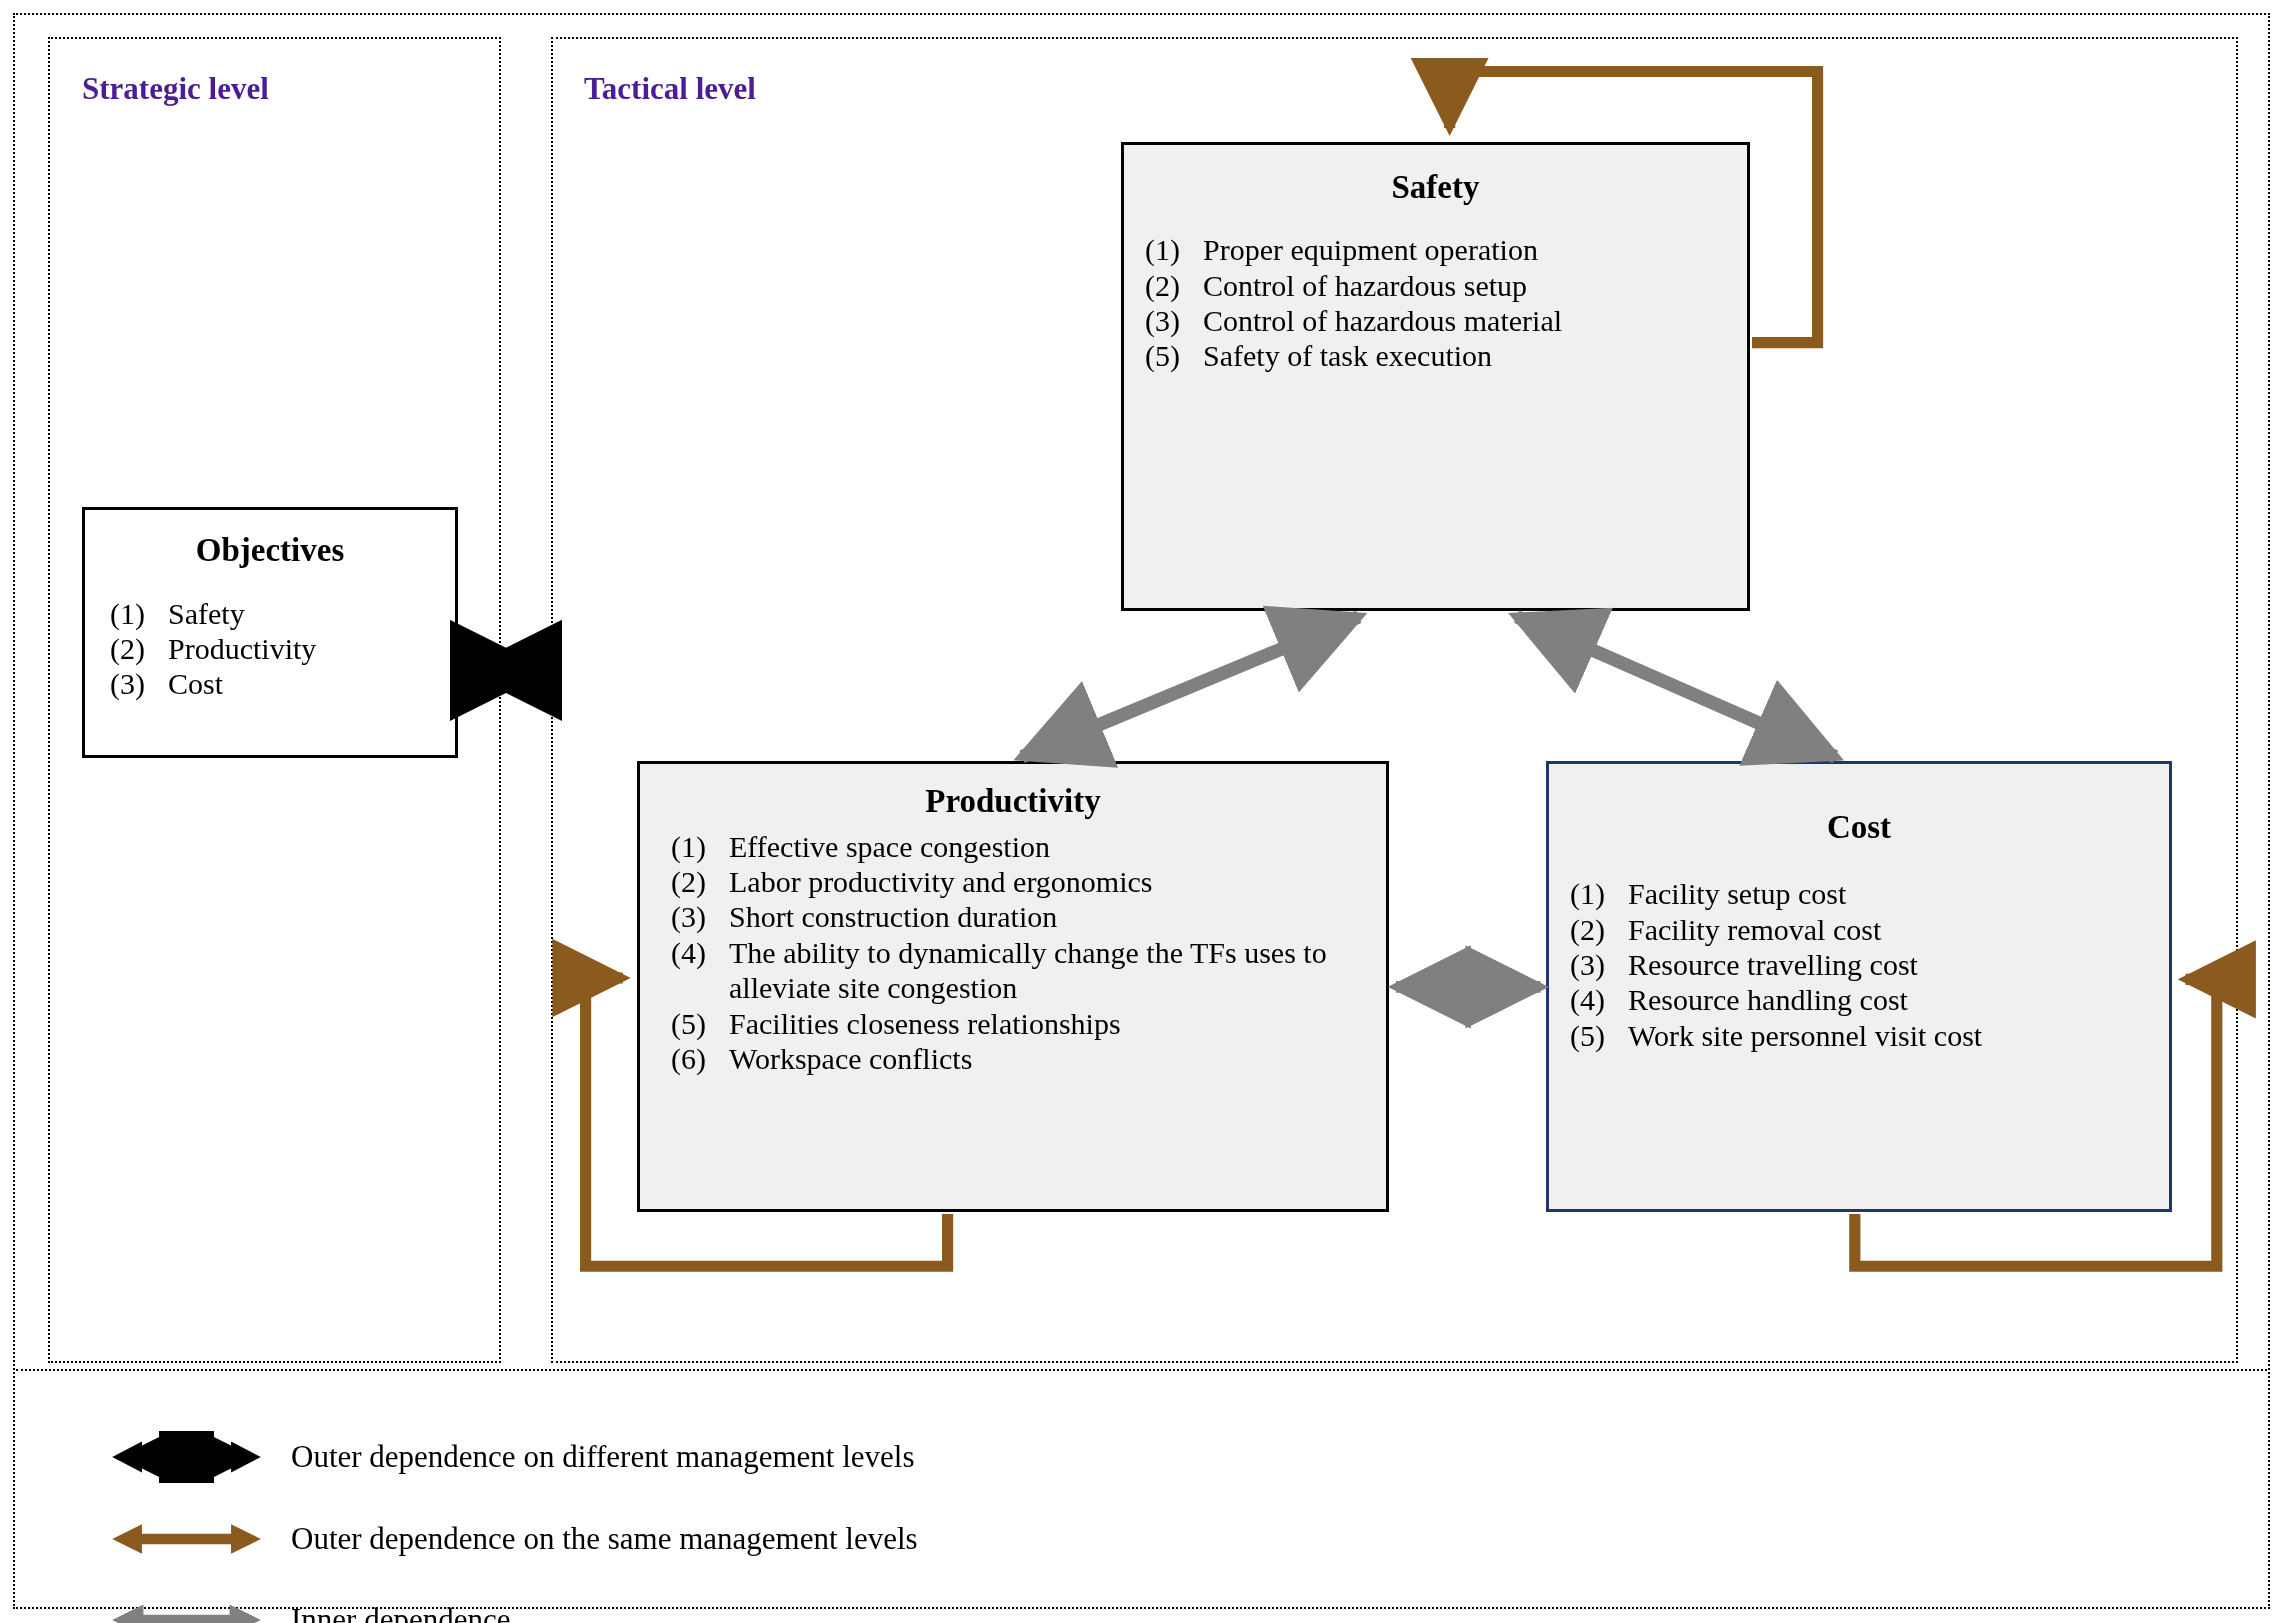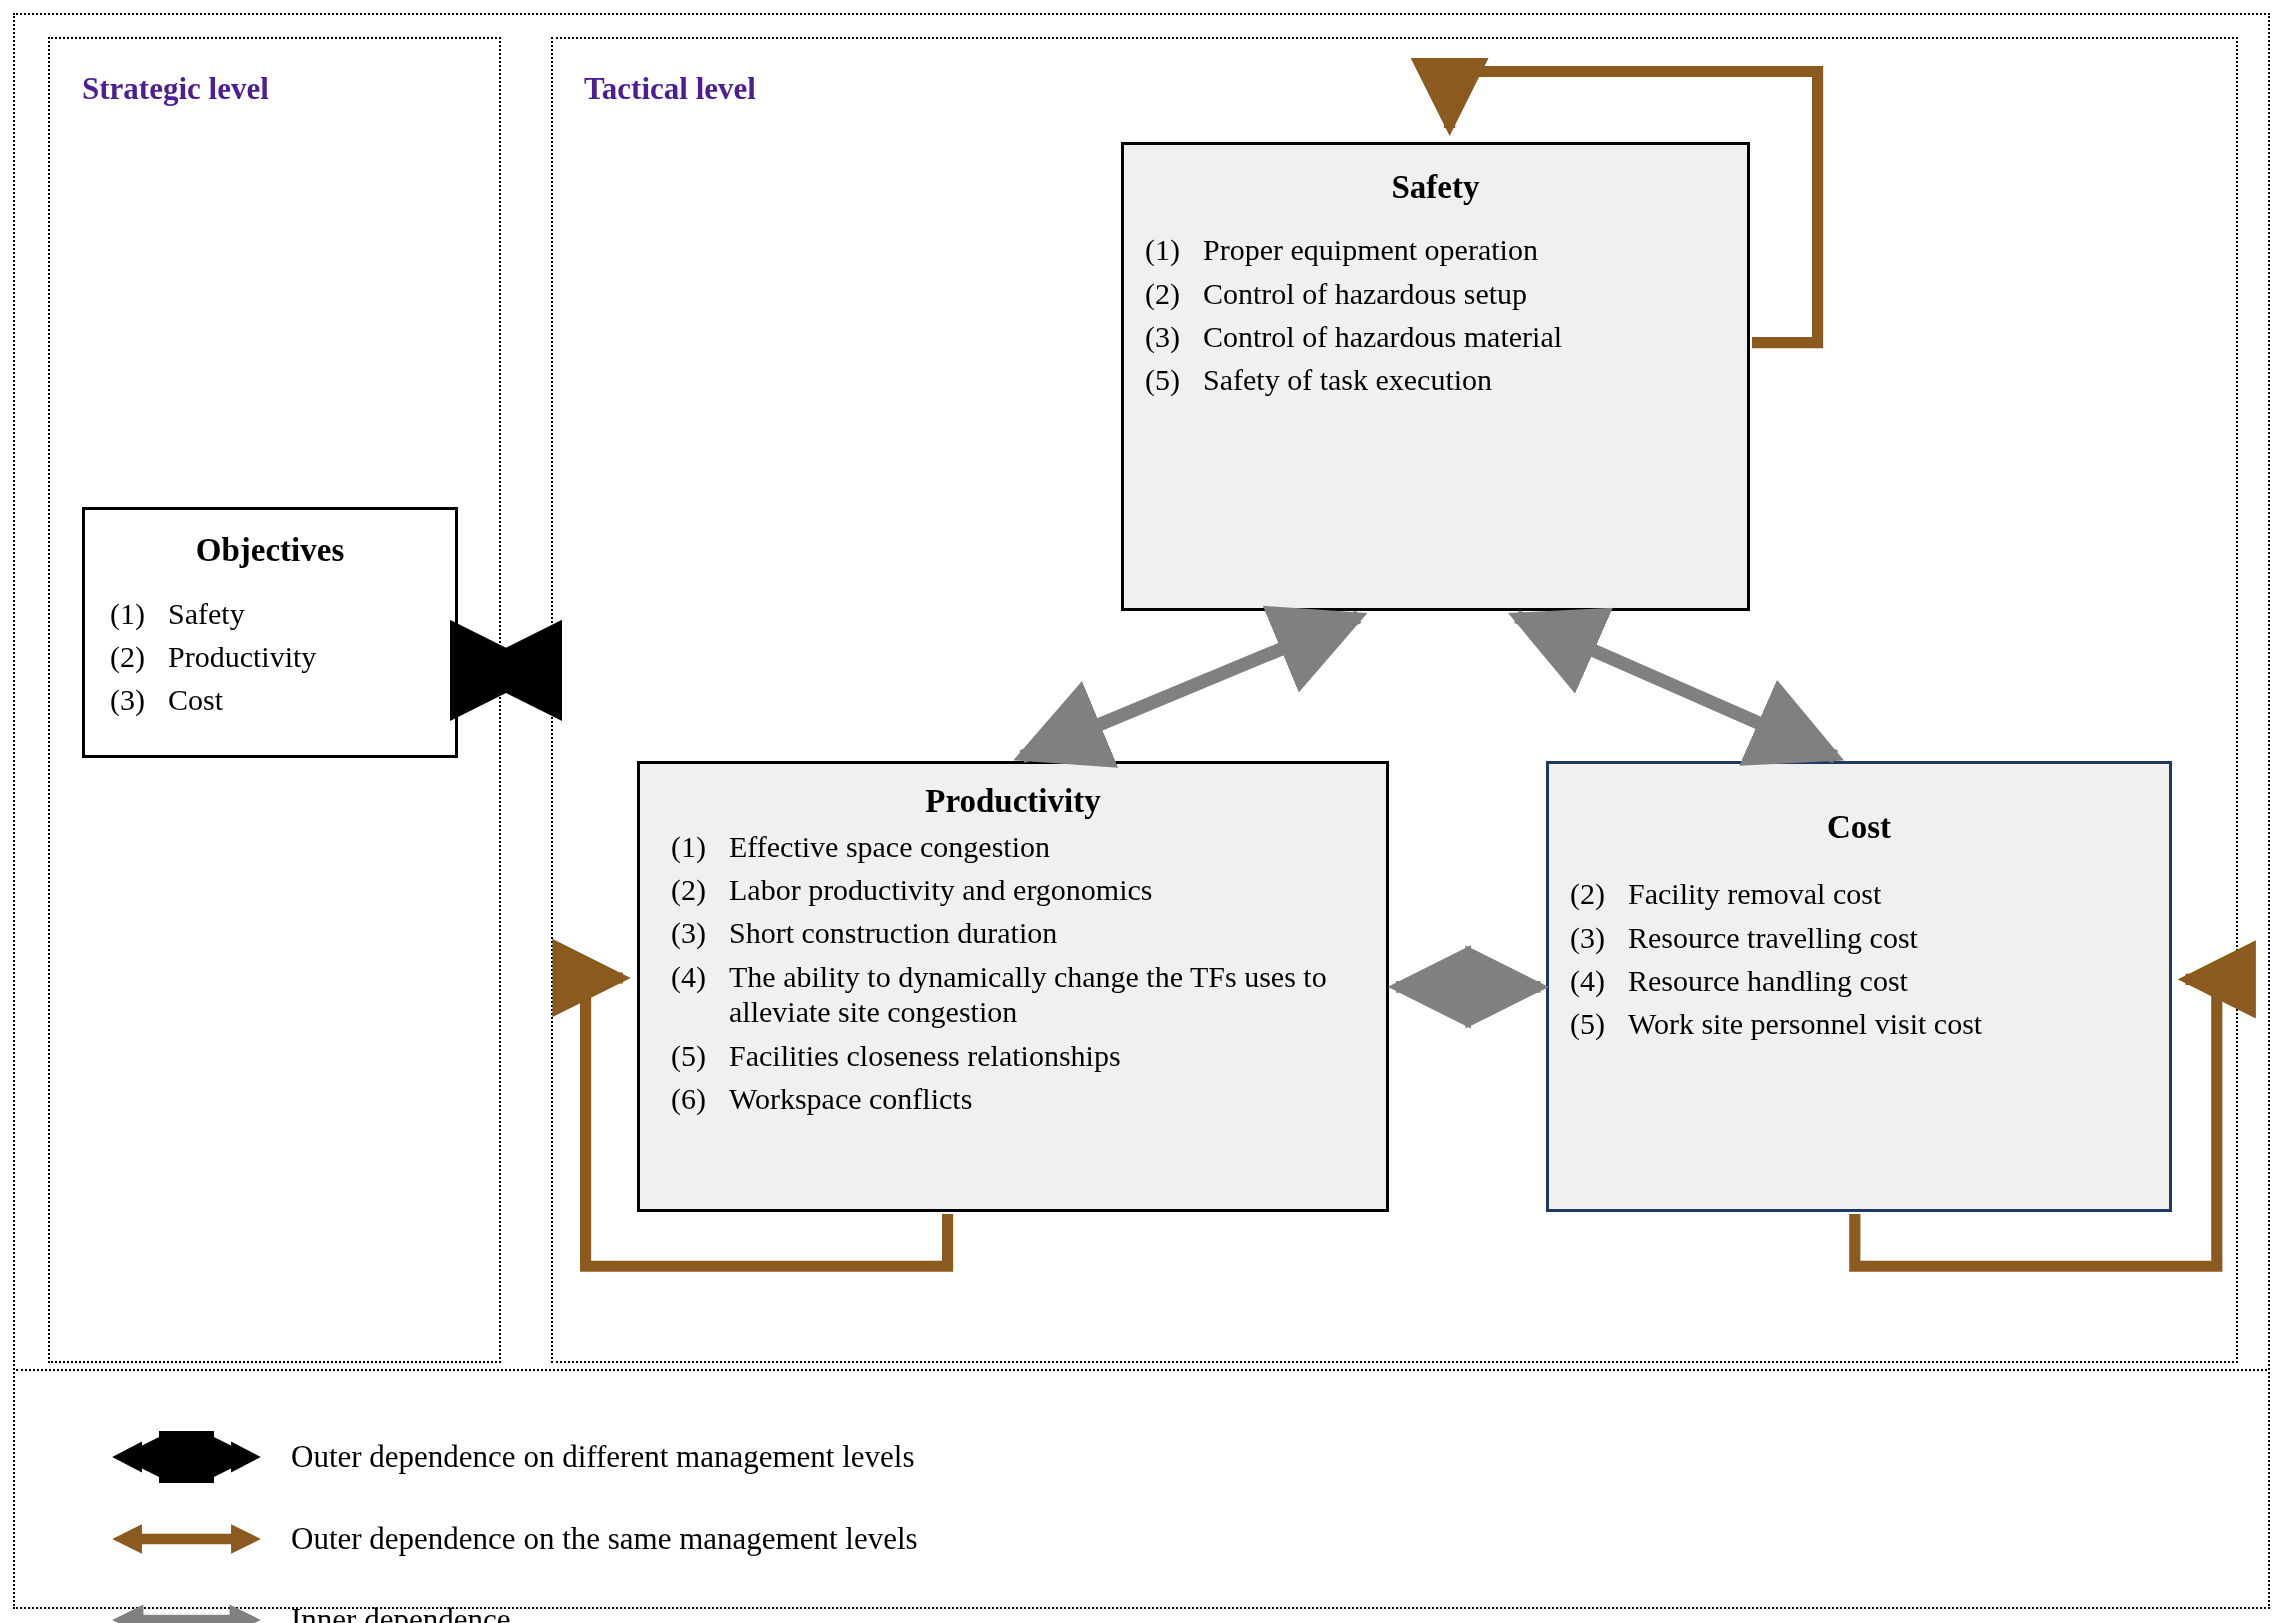--- a/index.html
+++ b/index.html
@@ -26,21 +26,21 @@
     border-top:2.2px dotted #000;
   }
   
   .cbox{position:absolute;box-sizing:border-box;}
   .cbox .ctitle{
     font-weight:bold;text-align:center;font-size:33px;color:#000;line-height:1.1;
   }
   .cbox ul{list-style:none;margin:0;padding:0;}
   .cbox li{
     font-size:30px;color:#000;line-height:1.18;
-    padding-left:58px;text-indent:-58px;white-space:pre-wrap;margin-top:8px;
+    padding-left:58px;text-indent:-58px;white-space:pre-wrap;
   }
   .num{display:inline-block;width:58px;text-indent:0;}
 
   #objectives-box{
     left:82px;top:507px;width:376px;height:251px;
     background:#ffffff;border:3.7px solid #000;
   }
   #objectives-box .ctitle{margin-top:22.3px;}
   #objectives-box ul{margin-top:27px;padding-left:25px;}
 
@@ -119,20 +119,21 @@
       <li><span class="num">(3)</span><span>Short construction duration</span></li>
       <li><span class="num">(4)</span><span>The ability to dynamically change the TFs uses to alleviate site congestion</span></li>
       <li><span class="num">(5)</span><span>Facilities closeness relationships</span></li>
       <li><span class="num">(6)</span><span>Workspace conflicts</span></li>
     </ul>
   </div>
 
   <div class="cbox" id="cost-box">
     <div class="ctitle">Cost</div>
     <ul>
+      <li><span class="num">(1)</span><span>Facility setup cost</span></li>
       <li><span class="num">(2)</span><span>Facility removal cost</span></li>
       <li><span class="num">(3)</span><span>Resource travelling cost</span></li>
       <li><span class="num">(4)</span><span>Resource handling cost</span></li>
       <li><span class="num">(5)</span><span>Work site personnel visit cost</span></li>
     </ul>
   </div>
 
   <svg id="arrows" viewBox="0 0 3066 2179">
     <defs>
       <marker id="hd-black" markerWidth="8" markerHeight="8" refX="7.2" refY="4" orient="auto" markerUnits="strokeWidth">

